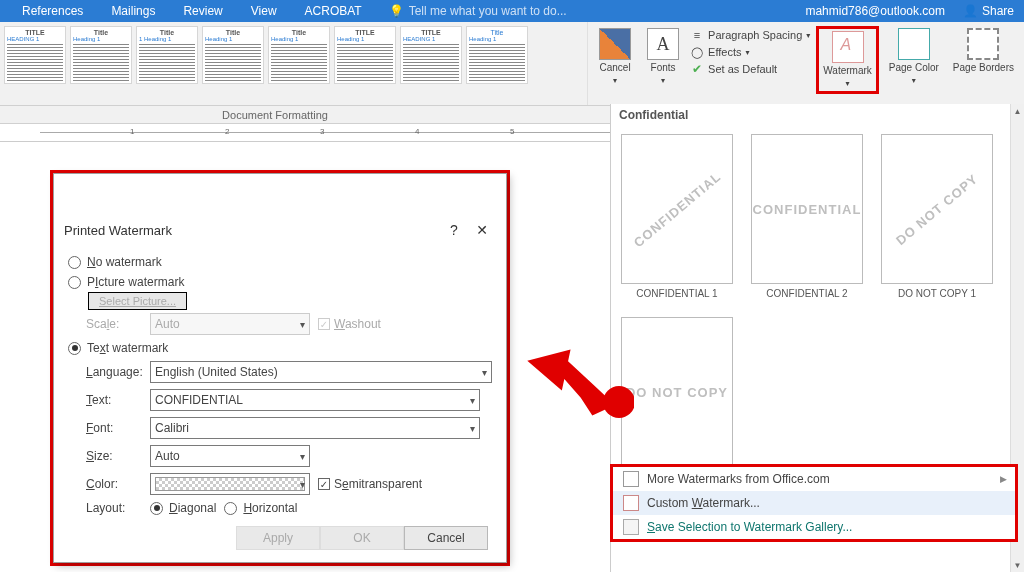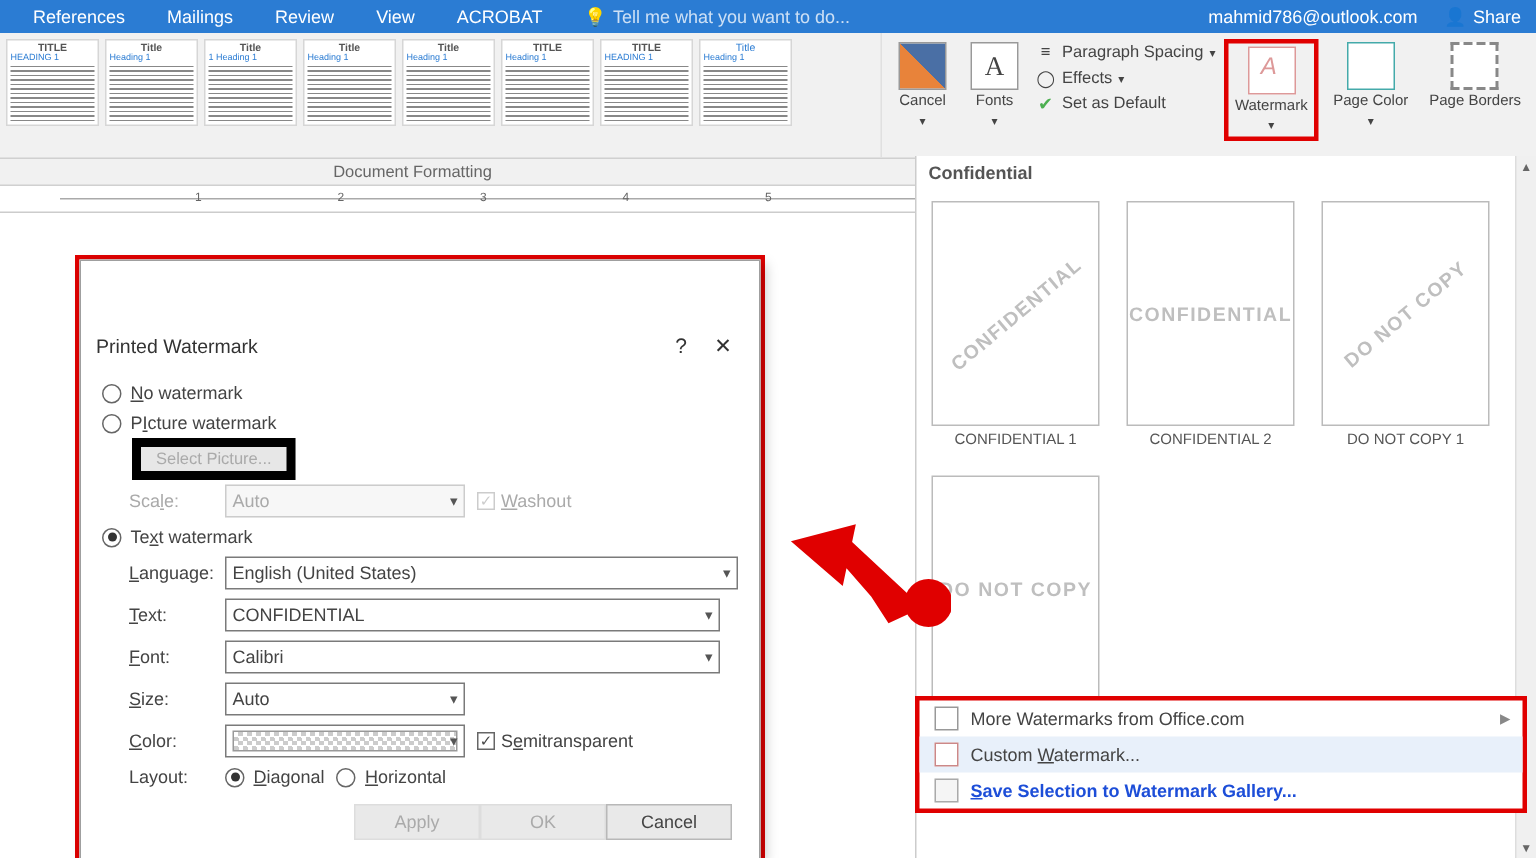--- a/index.html
+++ b/index.html
@@ -55,40 +55,40 @@
 .wmk-text { color:#bfbfbf; font-size:13px; font-weight:bold; letter-spacing:1px; }
 .wmk-diag { transform:rotate(-40deg);}
 .wmk-cap { font-size:10px; color:#555; }
 .scrollbar { position:absolute; right:0; top:0; width:14px; height:100%; background:#f0f0f0; border-left:1px solid #ddd;}
 .scrollbar .arr { height:14px; display:flex; align-items:center;justify-content:center; font-size:8px; color:#666; cursor:pointer;}
 
 
 .ctx-menu { position:absolute; left:610px; right:6px; top:464px; background:#fff; border:3px solid #e00000; font-size:12px; color:#444; }
 .ctx-menu .mi { display:flex; align-items:center; gap:8px; padding:4px 10px; cursor:pointer; position:relative;}
 .ctx-menu .mi.hovered { background:#e8f0fa;}
-.ctx-menu .mi.disabled { color:#1d4ed8; cursor:default;font-weight:bold;}
+.ctx-menu .mi.disabled { color:#0f766e; cursor:default;}
 .ctx-menu .mi .ic { width:16px; height:16px; display:inline-block;}
 .ctx-menu .mi .arrow { position:absolute; right:8px; font-size:9px; color:#888;}
 .ic-more { border:1px solid #999; background:#fff;}
 .ic-custom { border:1px solid #c88; background:#fff;}
 .ic-remove { border:1px solid #c88; background:#fff; }
 .ic-save { border:1px solid #aaa; background:#f5f5f5;}
 .underline-letter { text-decoration:underline; }
 
 
 .dialog-wrap { position:absolute; left:50px; top:170px; width:460px; border:3px solid #e00000; }
 .dialog { background:#fff; border:1px solid #9f9f9f; box-shadow:3px 3px 8px rgba(0,0,0,.25); }
 .dialog .titlebar { display:flex; align-items:center; padding:8px 10px; font-size:13px; color:#333;margin-top:40px;}
 .dialog .titlebar .ttl { flex:1;}
 .dialog .titlebar .tbtn { width:28px; text-align:center; font-size:14px; cursor:pointer;}
 .dialog .body { padding:6px 14px 10px; font-size:12px; color:#444;}
 .radio-row { display:flex; align-items:center; gap:6px; padding:3px 0;}
 .radio { width:13px; height:13px; border:1px solid #666; border-radius:50%; display:inline-flex; align-items:center; justify-content:center;}
 .radio.sel::after{ content:""; width:6px; height:6px; background:#333; border-radius:50%;}
-.btn-disabled { background:#e7e7e7; border:6px solid #000000; color:#aaa; padding:2px 10px; font-size:11px; margin-left:20px; cursor:default;}
+.btn-disabled { background:#e7e7e7; border:1px solid #000000; color:#aaa; padding:2px 10px; font-size:11px; margin-left:20px; cursor:default;text-decoration:underline;}
 .form-row { display:flex; align-items:center; padding:3px 0; gap:8px;}
 .form-row .lbl { width:74px; text-indent:18px;}
 .form-row .lbl.disabled { color:#aaa;}
 .combo, .combo-dis { height:22px; border:1px solid #7a7a7a; background:#fff; display:flex; align-items:center; padding:0 4px; font-size:12px; cursor:pointer; position:relative;}
 .combo::after, .combo-dis::after { content:"▾"; position:absolute; right:4px; font-size:10px; color:#555;}
 .combo-dis { color:#aaa; border-color:#ccc; background:#f7f7f7; cursor:default;}
 .chk { display:flex; align-items:center; gap:4px;}
 .chk .box { width:12px; height:12px; border:1px solid #666; display:inline-flex; align-items:center; justify-content:center; font-size:10px;}
 .chk.disabled .box { border-color:#ccc; color:#ccc;}
 .chk.disabled { color:#aaa;}

